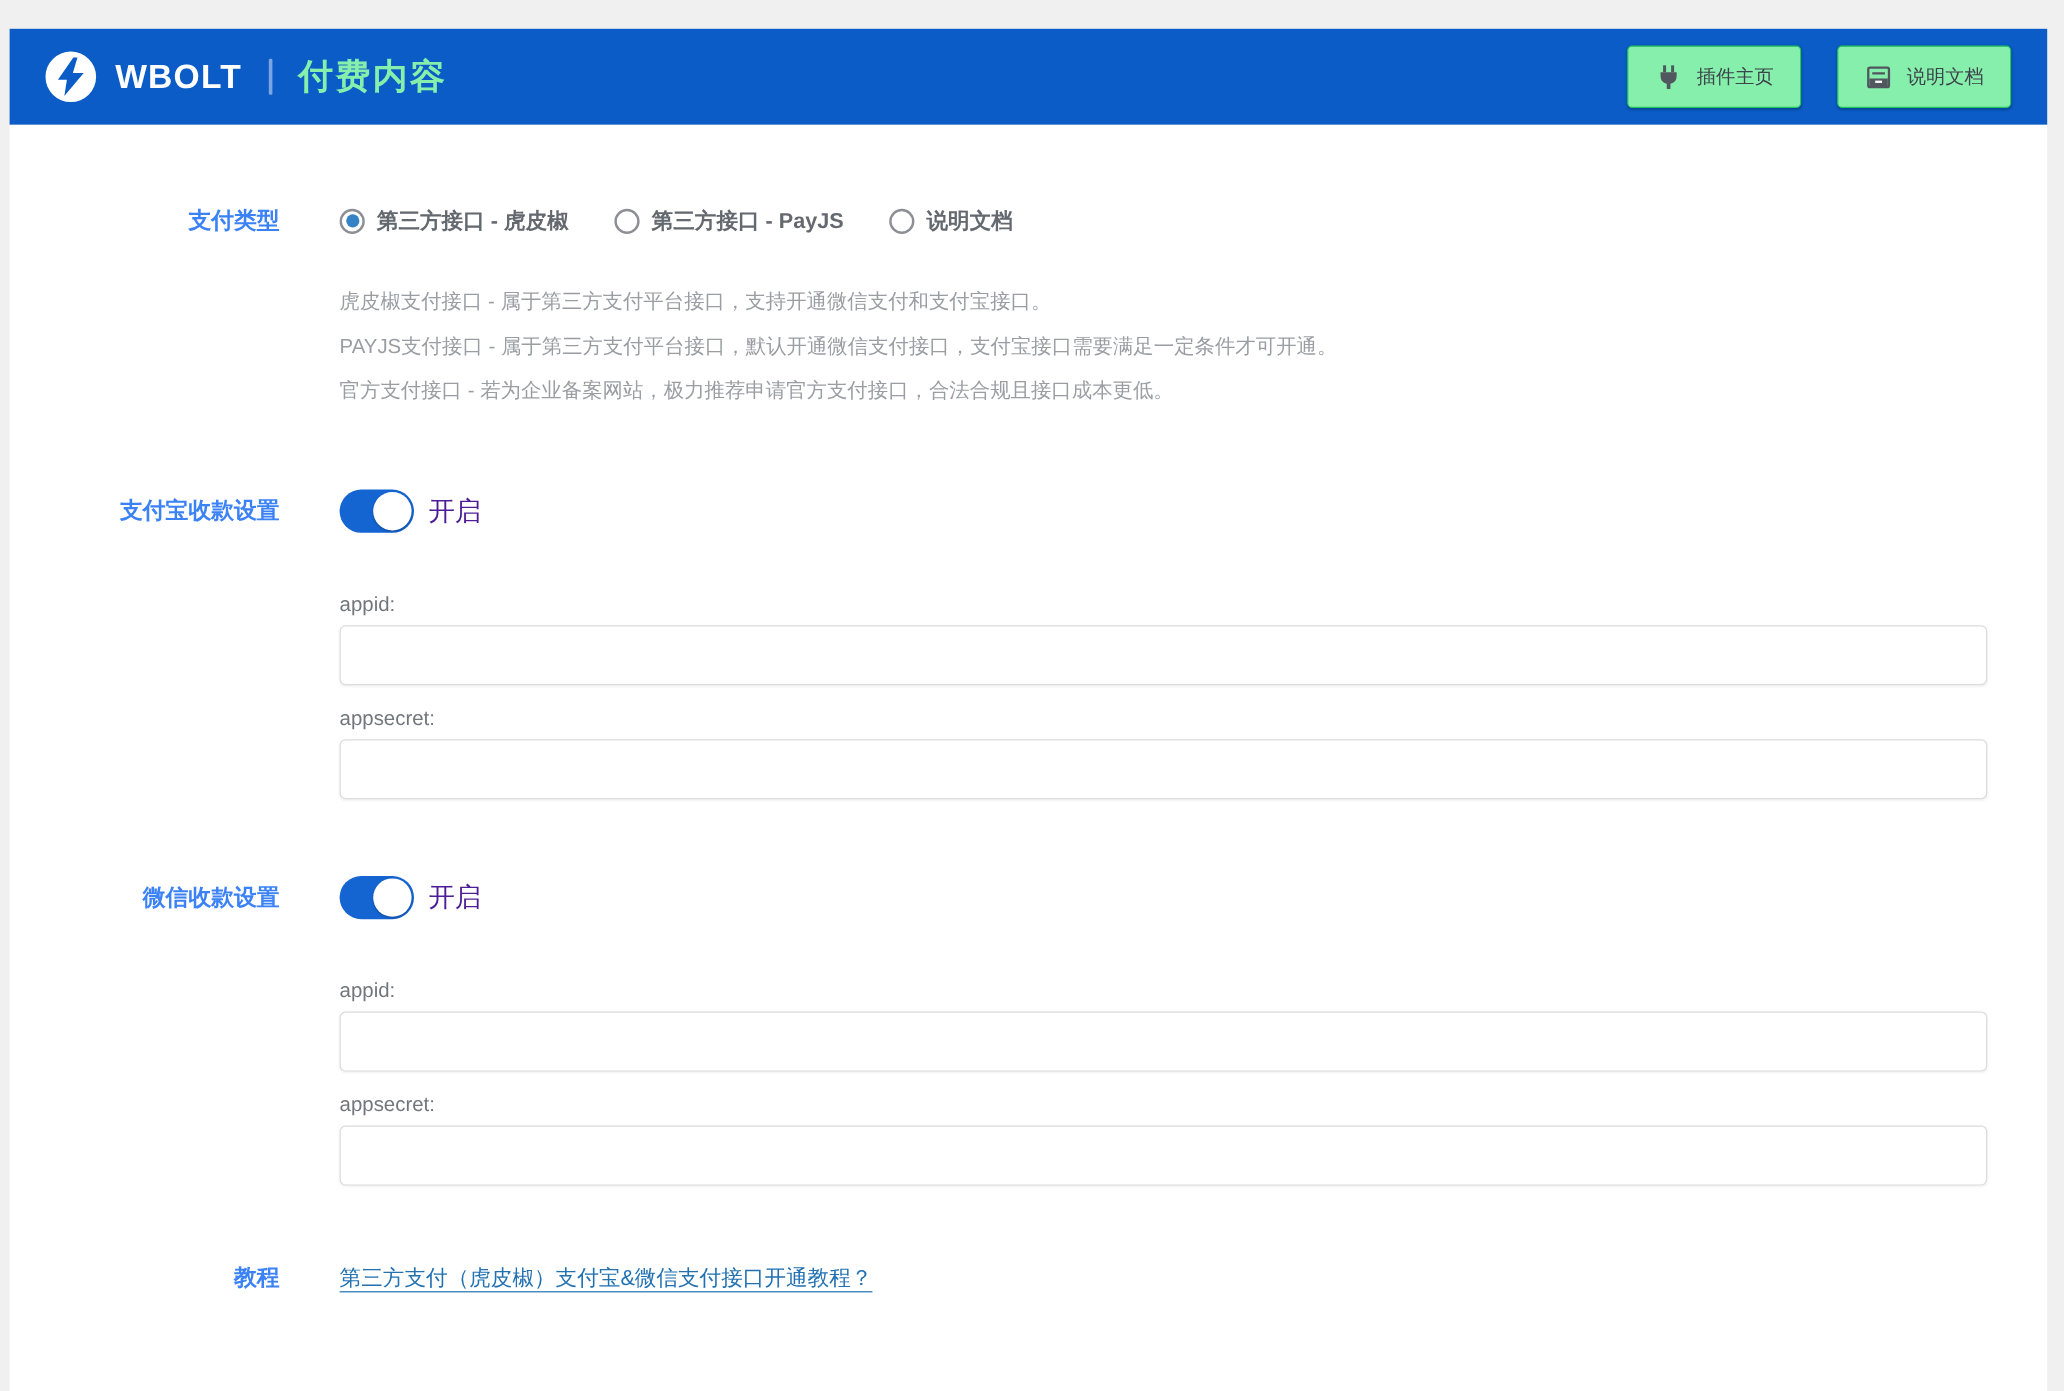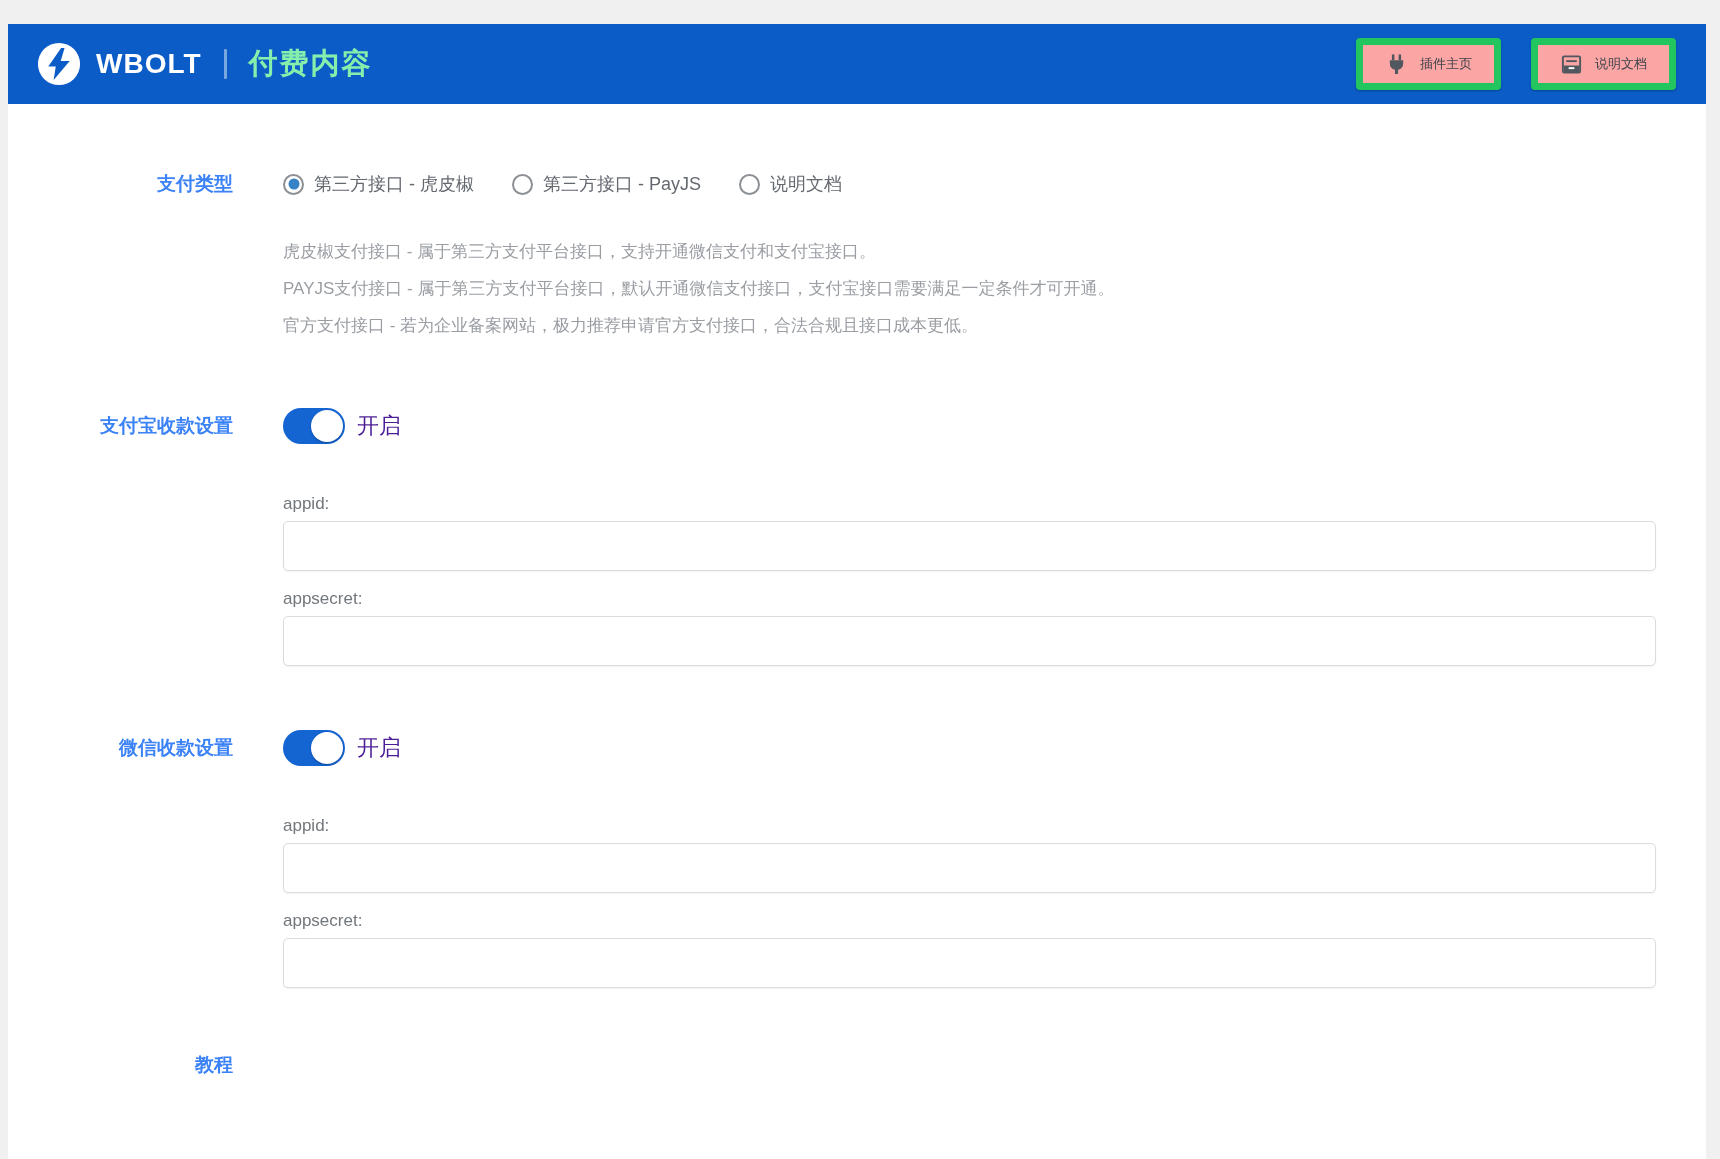--- a/index.html
+++ b/index.html
@@ -23,34 +23,34 @@
     color:#fff; font-size:28px; font-weight:600; letter-spacing:1px; margin-left:14px;
   }
   .brand-divider {
     width:3px; height:30px; background:rgba(255,255,255,.45);
     margin:0 22px; border-radius:1px;
   }
   .page-title { color:#86efac; font-size:29px; font-weight:600; letter-spacing:2px; }
   .header-actions { display:flex; align-items:center; gap:30px; }
   .hbtn {
     display:flex; align-items:center; gap:12px;
-    background:#fca5a5; border:7px solid #22c55e; border-radius:4px;
+    background:#86efac; border:1px solid #22c55e; border-radius:4px;
     height:52px; padding:0 22px;
-    font-size:13px; color:#3c434a; cursor:pointer;
+    font-size:16px; color:#3c434a; cursor:pointer;
     box-shadow:0 1px 2px rgba(0,0,0,.25); text-decoration:none;
   }
   .hbtn svg { flex:0 0 auto; }
 
   
   .card { background:#fff; min-height:1060px; padding:67px 0 0 0; }
   .row { display:grid; grid-template-columns:225px 1fr; column-gap:50px; align-items:center; }
   .row-label { text-align:right; font-size:19px; font-weight:700; color:#3b82f6; }
 
   
-  .radio-group { display:flex; align-items:center; gap:38px; }
+  .radio-group { display:flex; align-items:center; gap:38px;font-weight:bold; }
   .radio-item { display:flex; align-items:center; gap:10px; cursor:pointer; }
   .radio-circle {
     width:21px; height:21px; border-radius:50%;
     border:2px solid #8c8f94; background:#fff; position:relative; flex:0 0 auto;
   }
   .radio-circle.selected::after {
     content:""; position:absolute; left:50%; top:50%;
     width:11px; height:11px; border-radius:50%;
     background:#3582c4; transform:translate(-50%,-50%);
   }
@@ -212,18 +212,21 @@
     <div class="row">
       <div></div>
       <div class="field-block tight">
         <div class="field-label">appsecret:</div>
         <input class="tfield" type="text" value="" style="">
       </div>
     </div>
 
     <div class="row tutorial-row">
       <div class="row-label">教程</div>
+      <div>
+        <a class="tutorial-link">第三方支付（虎皮椒）支付宝&amp;微信支付接口开通教程？</a>
+      </div>
     </div>
 
   </main>
 
   <div class="footer-strip"></div>
 </div>
 
 </body></html>

